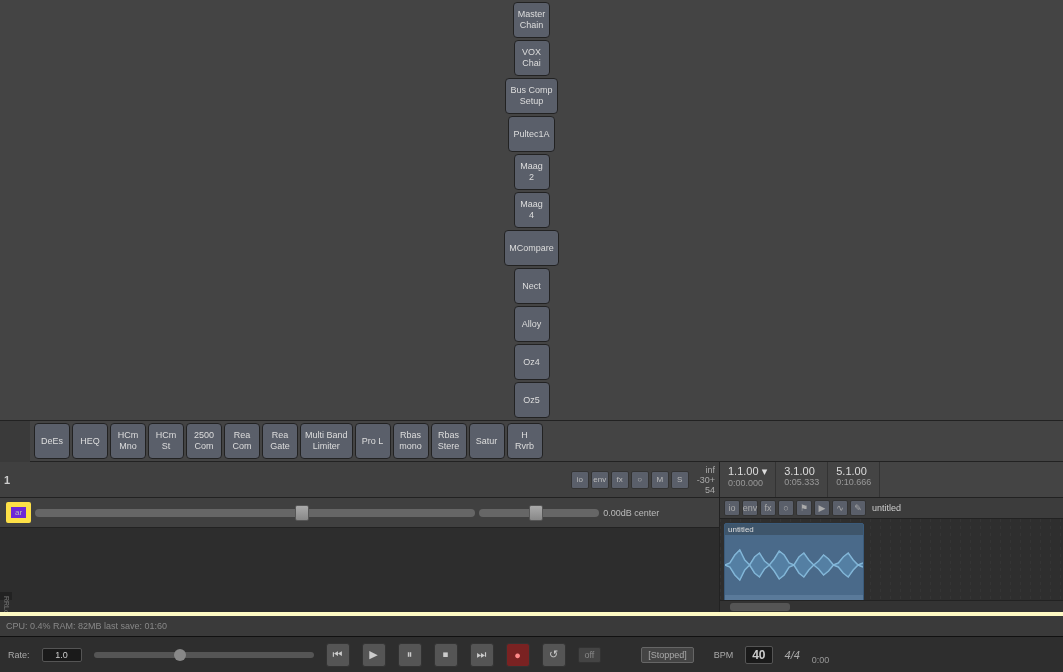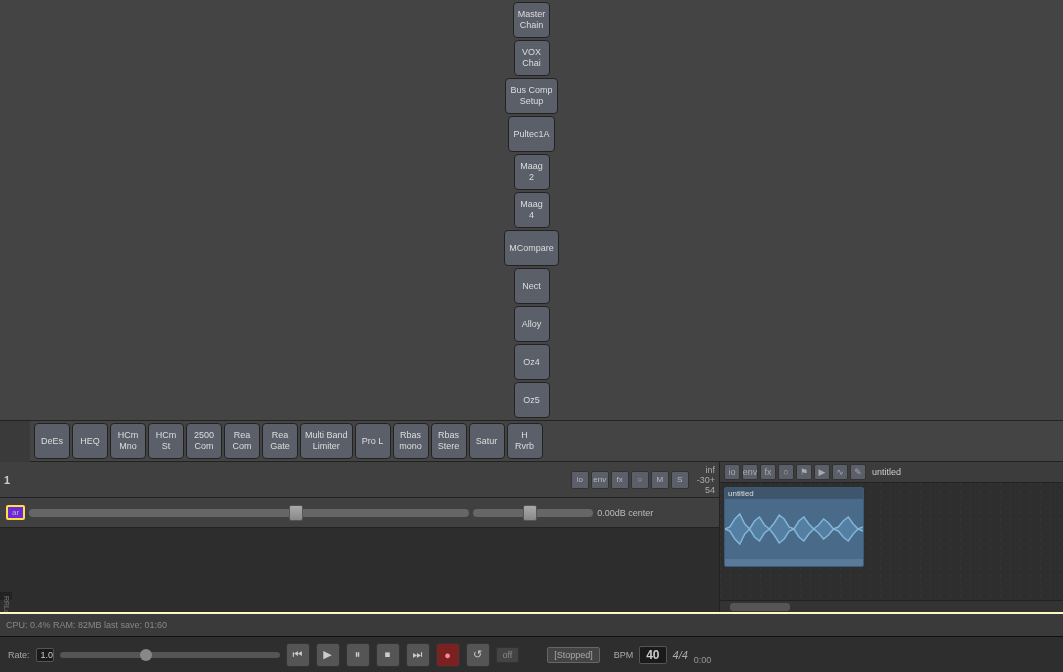--- a/index.html
+++ b/index.html
@@ -115,21 +115,21 @@
       border-bottom: 1px solid #222;
       display: flex;
       align-items: center;
       padding: 2px 6px;
       gap: 4px;
       min-height: 30px;
     }
 
     .ar-btn {
       background: #6d28d9;
-      border: 2px solid #fde047;
+      border: 5px solid #fde047;
       border-radius: 2px;
       color: #bbb;
       font-size: 8px;
       padding: 1px 4px;
       cursor: pointer;
     }
 
     .fader-track {
       flex: 1;
       height: 8px;
@@ -234,56 +234,56 @@
     
     .grid-lines {
       position: absolute;
       top: 0; left: 0; right: 0; bottom: 0;
       pointer-events: none;
     }
 
     
     .bottom-bar {
       background: #3a3a3a;
-      border-top: 2px solid #fef9c3;
+      border-top: 4px solid #fef9c3;
       display: flex;
       align-items: center;
       padding: 2px 6px;
       gap: 8px;
       min-height: 24px;
     }
     .status-text {
       color: #888;
       font-size: 9px;
     }
 
     
     .transport-bar {
       background: #2e2e2e;
       border-top: 1px solid #111;
       display: flex;
       align-items: center;
       padding: 3px 8px;
-      gap: 6px;
+      gap: 12px;
       min-height: 36px;
     }
 
     .rate-label {
       color: #aaa;
       font-size: 9px;
     }
 
     .rate-value {
       color: #ccc;
       font-size: 9px;
       background: #1a1a1a;
       border: 1px solid #555;
       padding: 1px 4px;
       border-radius: 2px;
-      width: 18px;
+      width: 40px;
       text-align: center;
     }
 
     .rate-slider {
       width: 220px;
       height: 6px;
       background: #555;
       border-radius: 3px;
       position: relative;
     }
@@ -501,20 +501,34 @@
       <span style="color:#777;font-size:7px;writing-mode:vertical-rl;">o</span>
       <span style="color:#777;font-size:7px;writing-mode:vertical-rl;">N</span>
       <span style="color:#777;font-size:7px;writing-mode:vertical-rl;">R</span>
       <span style="color:#777;font-size:7px;writing-mode:vertical-rl;">R</span>
     </div>
 
   </div>
 
   <div class="right-panel">
 
+    <div class="timeline-top">
+      <div class="time-block">
+        <span class="tb-main">1.1.00 ▾</span>
+        <span class="tb-sub">0:00.000</span>
+      </div>
+      <div class="time-block">
+        <span class="tb-main">3.1.00</span>
+        <span class="tb-sub">0:05.333</span>
+      </div>
+      <div class="time-block">
+        <span class="tb-main">5.1.00</span>
+        <span class="tb-sub">0:10.666</span>
+      </div>
+    </div>
 
     <div class="icon-strip" style="background:#3c3c3c; border-bottom:1px solid #222; padding:2px 4px;">
       <div class="is-icon tl-icon">io</div>
       <div class="is-icon tl-icon">env</div>
       <div class="is-icon tl-icon">fx</div>
       <div class="is-icon tl-icon">○</div>
       <div class="is-icon tl-icon">⚑</div>
       <div class="is-icon tl-icon">▶</div>
       <div class="is-icon tl-icon">∿</div>
       <div class="is-icon tl-icon">✎</div>

